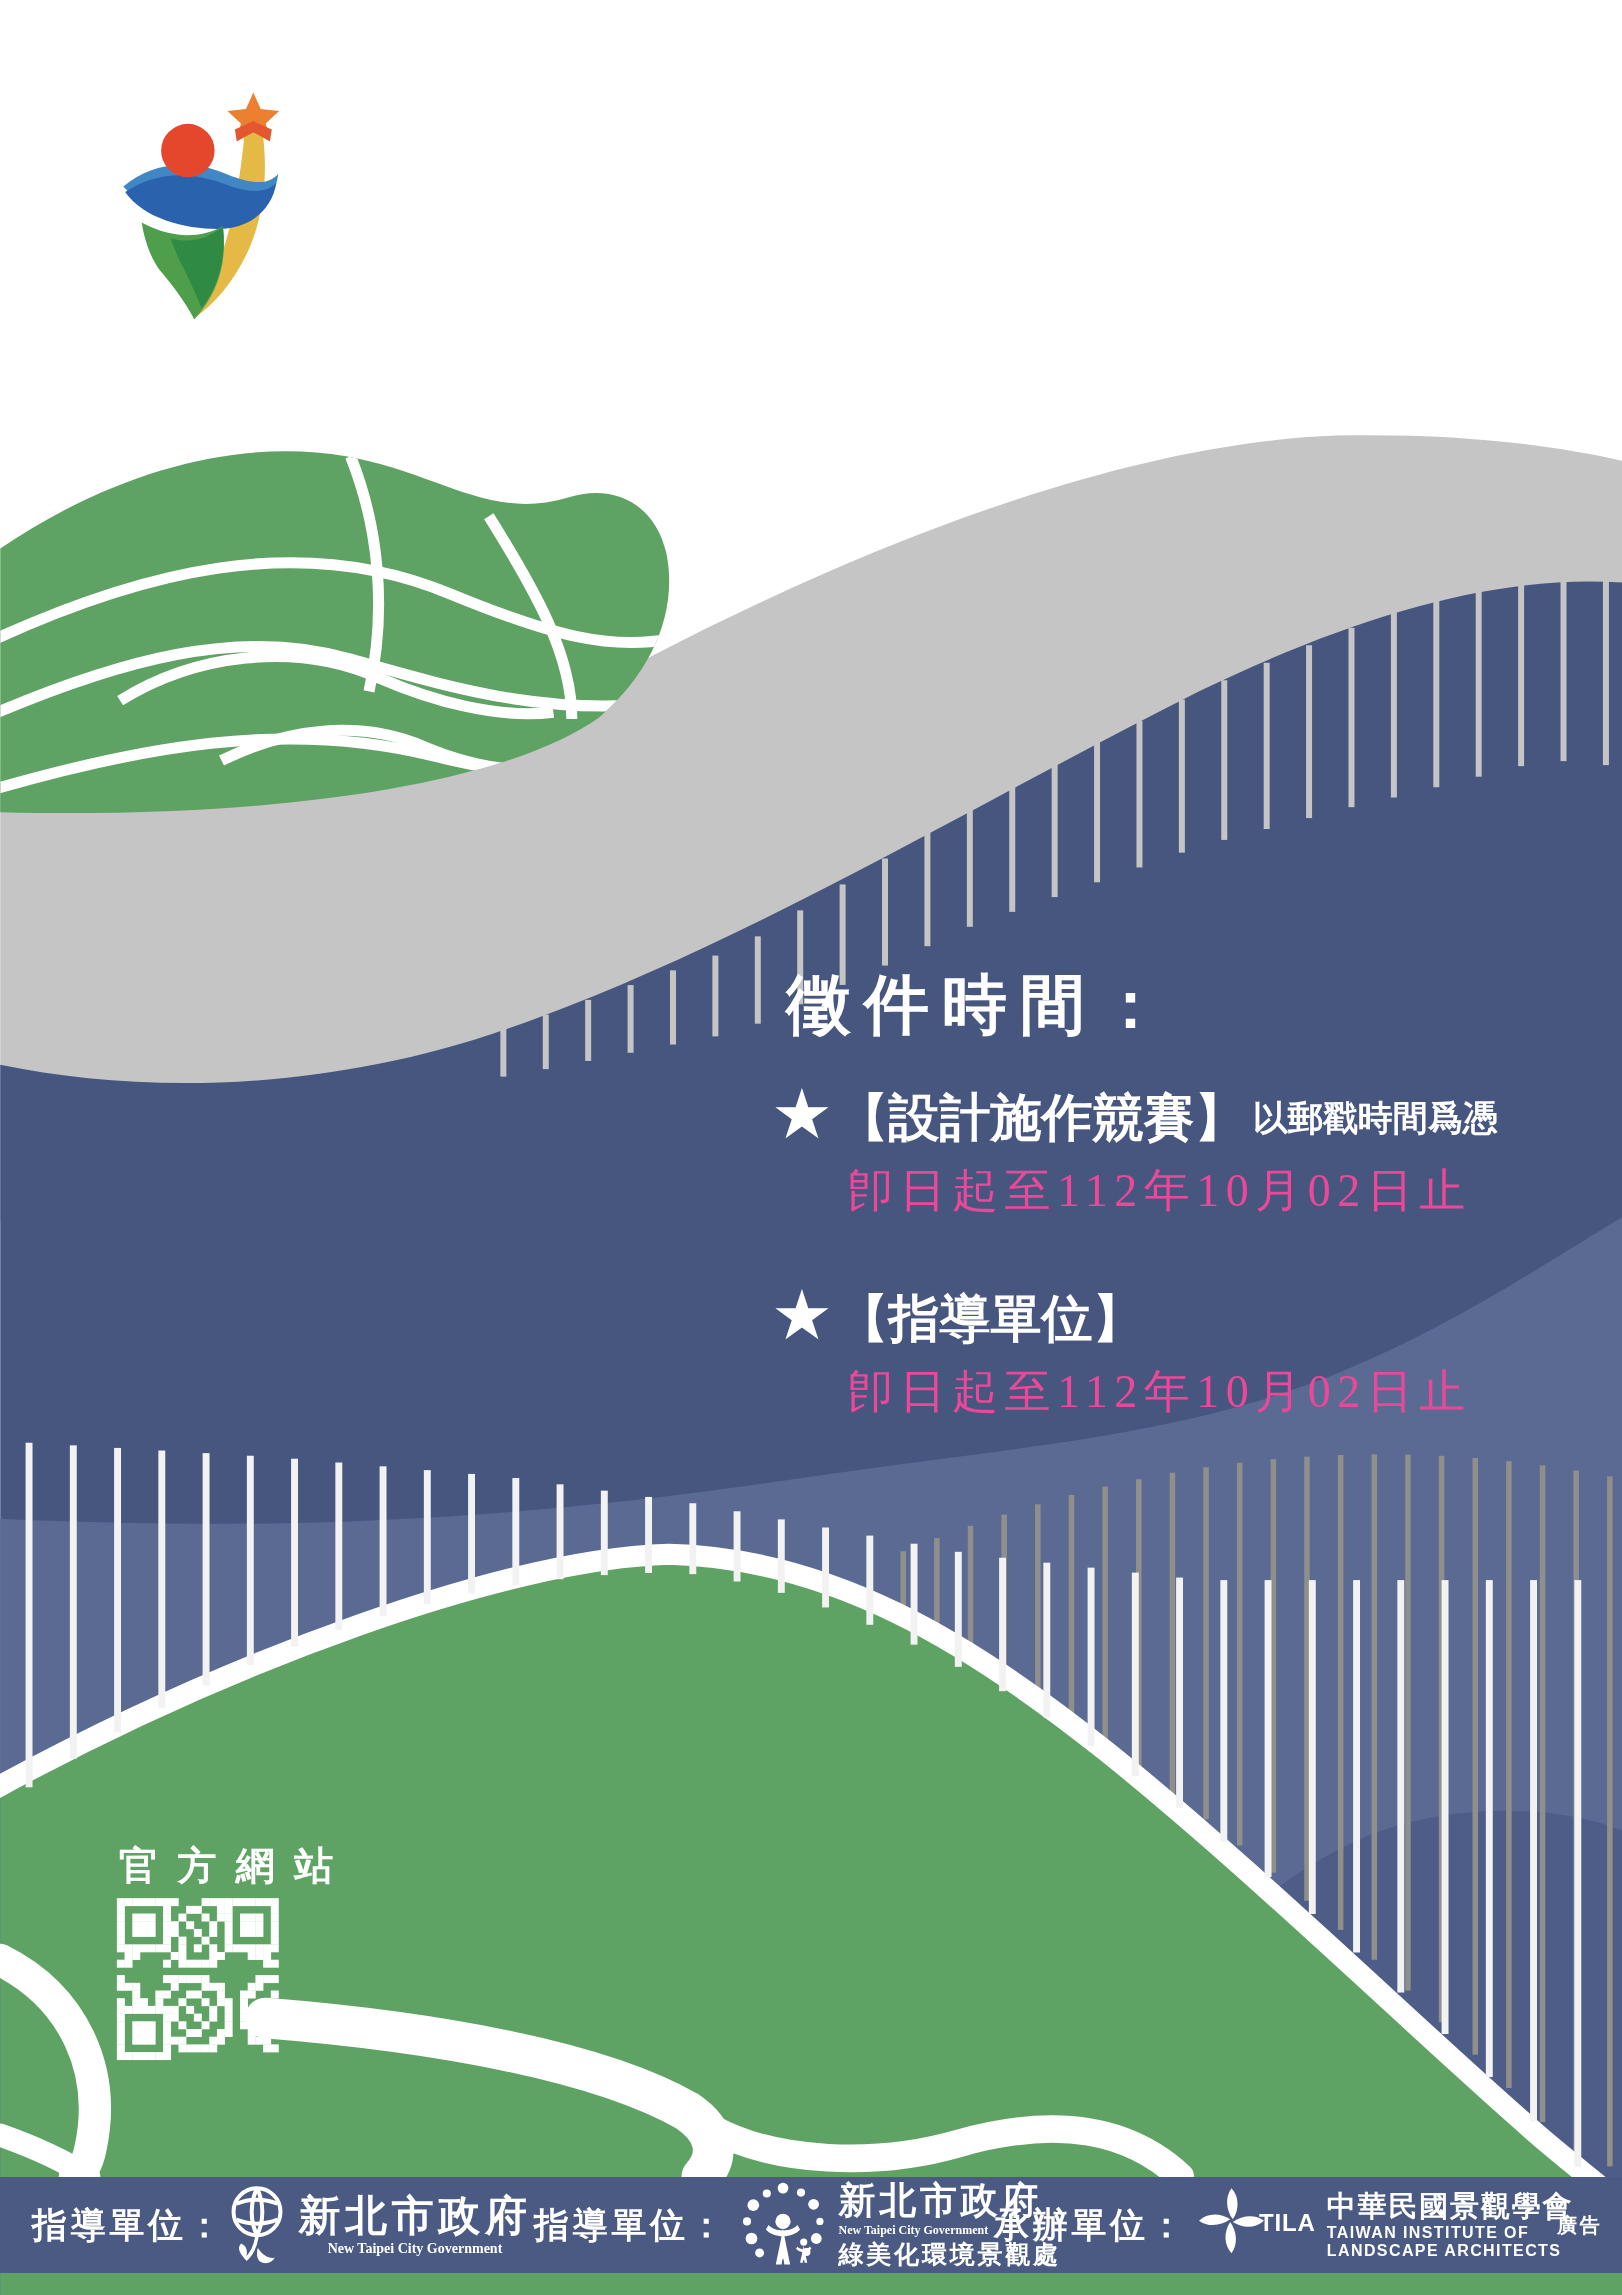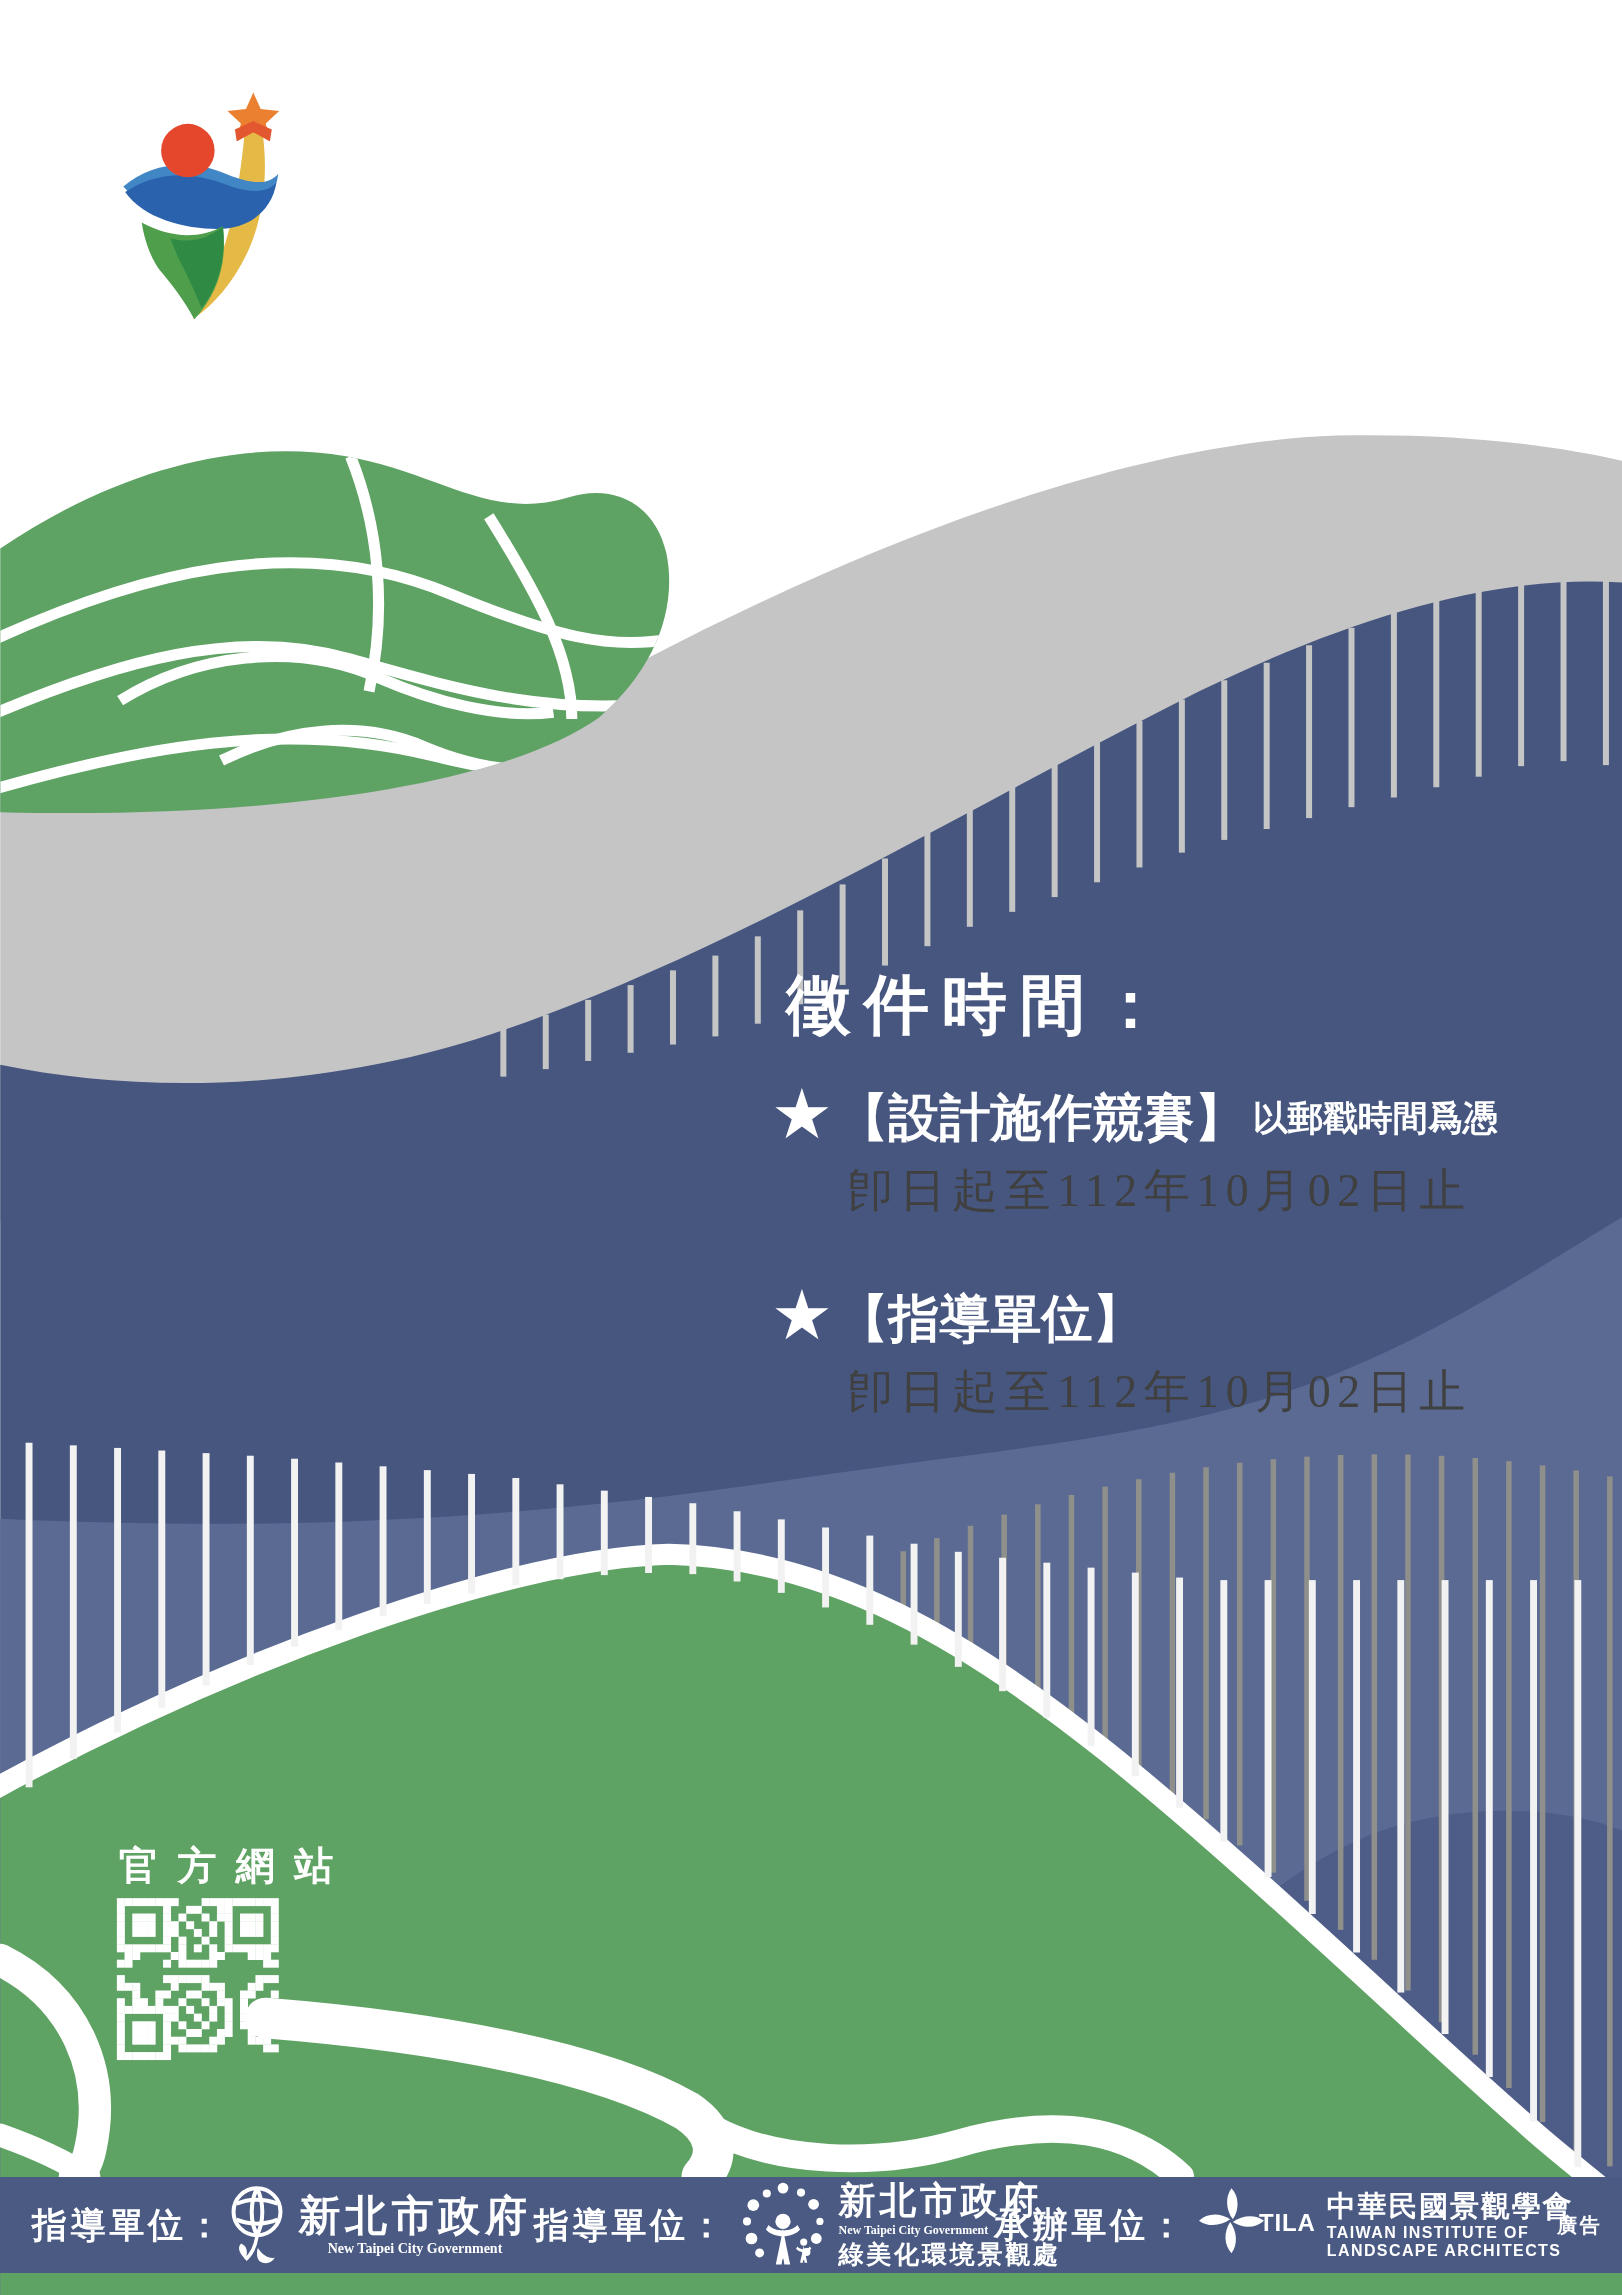--- a/index.html
+++ b/index.html
@@ -15,21 +15,21 @@
   .subtitle{font-size:46px;font-weight:bold;letter-spacing:4.6px;margin:21px 0 0 0;white-space:nowrap}
   
   .announce-heading{position:absolute;left:786px;top:961px;font-size:65px;font-weight:bold;
                     letter-spacing:13px;color:#fff;white-space:nowrap}
   .item-row{position:absolute;display:flex;align-items:flex-end;color:#fff;white-space:nowrap}
   .item1{left:771px;top:1084px}
   .item2{left:771px;top:1285px}
   .star{font-size:69px;line-height:.9;margin-right:4.6px}
   .iname{font-size:51px;font-weight:bold;line-height:1.1}
   .inote{font-size:35px;font-weight:bold;margin-left:7.4px;padding-bottom:3.7px}
-  .idate{position:absolute;color:#404040;font-family:"Liberation Serif",serif;
+  .idate{position:absolute;color:#ec4899;font-family:"Liberation Serif",serif;
          font-size:46px;letter-spacing:6.5px;white-space:nowrap}
   .date1{left:847px;top:1160px}
   .date2{left:847px;top:1361px}
   
   .site-label{position:absolute;left:119px;top:1839px;color:#fff;font-size:39px;font-weight:bold;
               letter-spacing:19.4px;white-space:nowrap}
   
   .footer{position:absolute;left:0;top:2177px;width:1623px;height:96px;background:#4A5A82;color:#fff}
   .fg{position:absolute;top:0;height:100%;display:flex;align-items:center}
   .fg-label{font-size:35px;font-weight:bold;letter-spacing:3.7px;white-space:nowrap}

